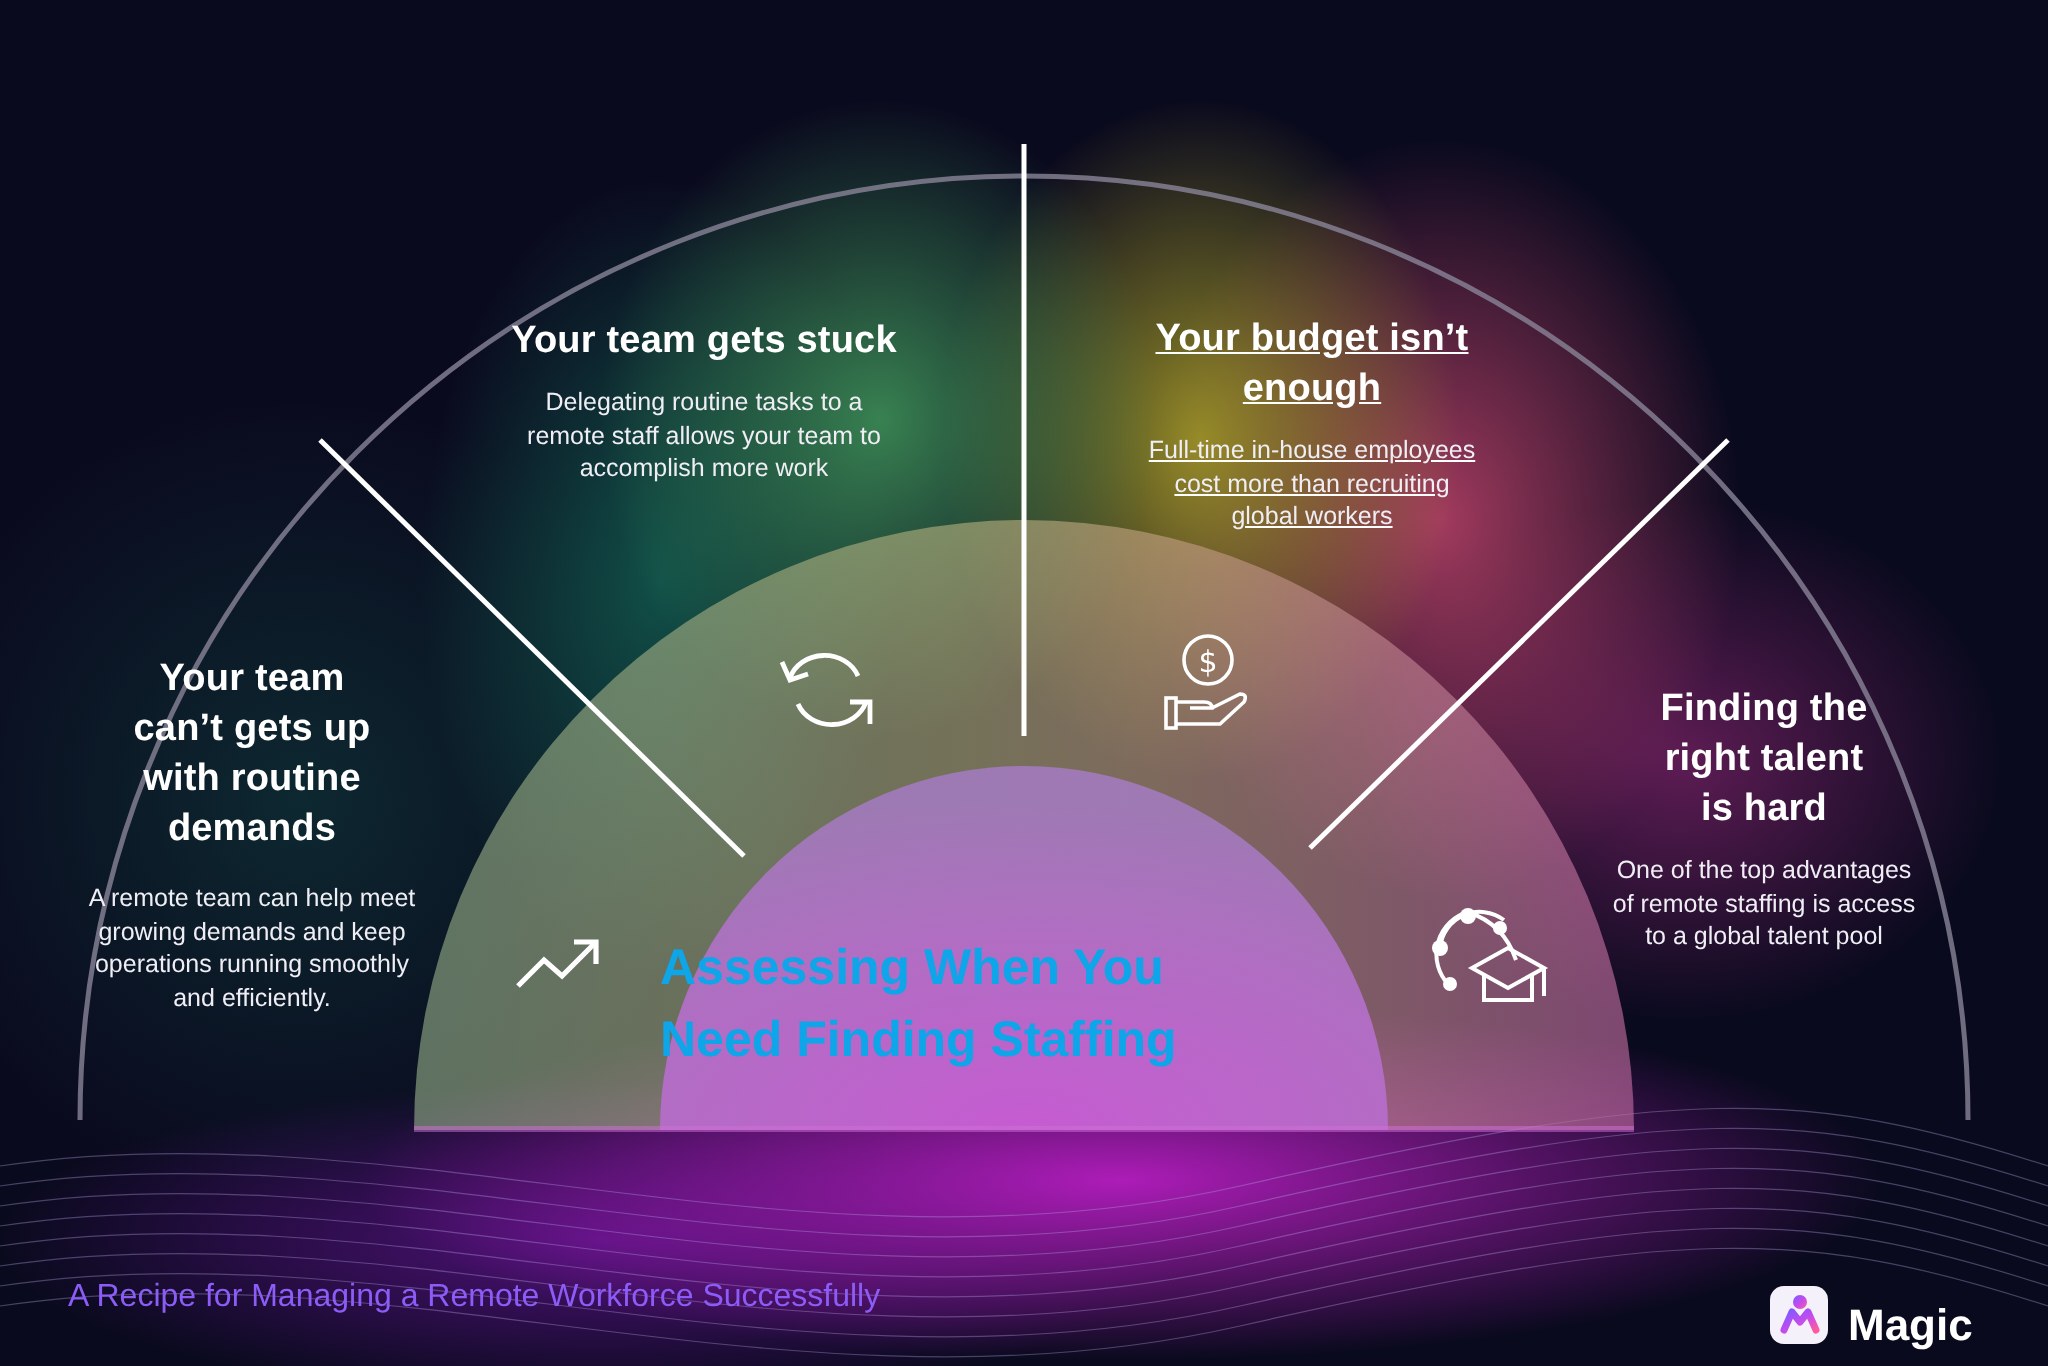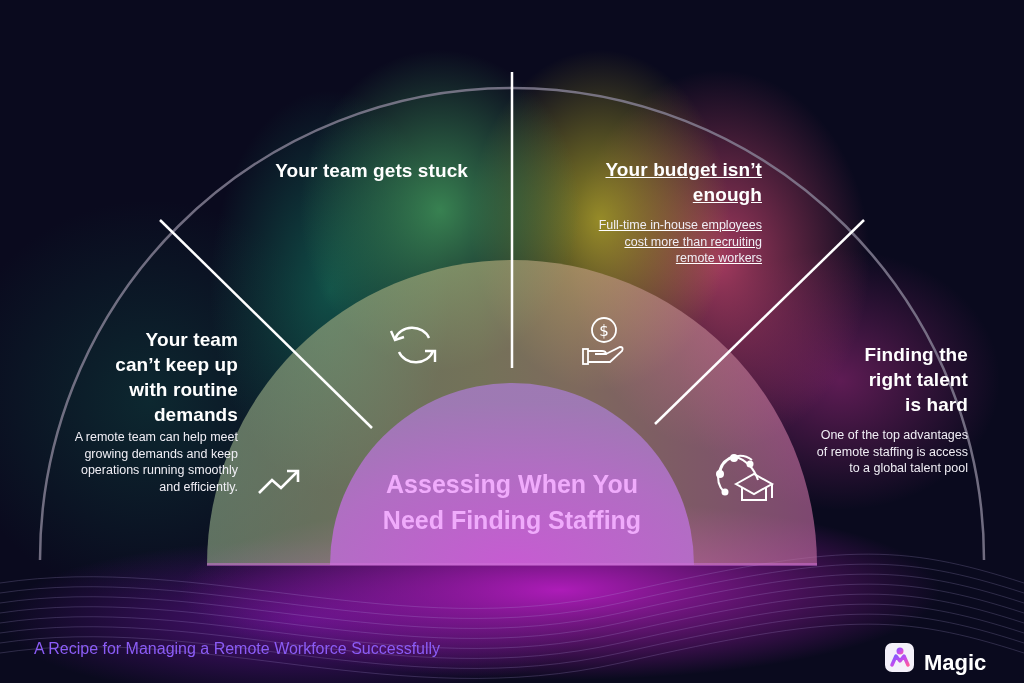--- a/index.html
+++ b/index.html
@@ -17,29 +17,29 @@
       radial-gradient(ellipse 130px 170px at 600px 220px, rgba(170,160,40,0.85), rgba(170,160,40,0) 100%),
       radial-gradient(ellipse 150px 190px at 720px 260px, rgba(200,70,110,0.8), rgba(200,70,110,0) 100%),
       radial-gradient(ellipse 160px 130px at 840px 380px, rgba(150,40,120,0.6), rgba(150,40,120,0) 100%),
       radial-gradient(ellipse 380px 90px at 560px 590px, rgba(190,30,200,0.9), rgba(190,30,200,0) 100%),
       radial-gradient(ellipse 300px 80px at 300px 620px, rgba(110,20,160,0.7), rgba(110,20,160,0) 100%),
       radial-gradient(ellipse 200px 200px at 150px 400px, rgba(15,60,60,0.6), rgba(15,60,60,0) 100%),
       #0a0a1e;
   }
   .waves { position:absolute; left:0; bottom:0; width:1024px; height:160px; opacity:0.35; }
   .diagram { position:absolute; left:0; top:0; width:1024px; height:683px; }
-  .text-block { position:absolute; text-align:right; }
+  .text-block { position:absolute; text-align:center; }
   .heading {
     font-weight:bold; font-size:19px; line-height:25px; color:#fff;
     letter-spacing:0.1px;
   }
   .desc { font-size:12.5px; line-height:16.5px; color:#f0eef5; margin-top:10px; }
   .center-title {
-    position:absolute; left:330px; top:466px; width:364px; text-align:center;
-    font-weight:bold; font-size:25px; line-height:36px; color:#f0abfc;
+    position:absolute; left:330px; top:466px; width:364px; 
+    font-weight:bold; font-size:25px; line-height:36px; color:#0ea5e9;
   }
   .footer-title {
     position:absolute; left:34px; top:640px; font-weight:normal; font-size:16px; color:#8b5cf6;
   }
   .brand { position:absolute; left:885px; top:638px; display:flex; align-items:center; gap:10px; }
   .brand-logo {
     width:29px; height:29px; border-radius:7px; background:#f4f1fa;
     display:flex; align-items:center; justify-content:center;
   }
   .brand-name { font-weight:bold; font-size:22px; color:#fff;margin-top:12px; }
@@ -87,47 +87,52 @@
   <line x1="512" y1="72" x2="512" y2="368" stroke="#ffffff" stroke-width="2.5"></line>
   <line x1="160" y1="220" x2="372" y2="428" stroke="#ffffff" stroke-width="2.5"></line>
   <line x1="864" y1="220" x2="655" y2="424" stroke="#ffffff" stroke-width="2.5"></line>
 
   <rect x="207" y="563" width="610" height="3" fill="#d070d8" opacity="0.5"></rect>
 </svg>
 
 <div class="text-block" style="left:14px; top:327px; width:224px;">
   <div class="heading">
     <div>Your team</div>
-    <div>can’t keep up</div>
+    <div>can’t gets up</div>
     <div>with routine</div>
     <div>demands</div>
   </div>
-  <div class="desc" style="margin-top:2px;">
+  <div class="desc" style="margin-top:14px;">
     <div>A remote team can help meet</div>
     <div>growing demands and keep</div>
     <div>operations running smoothly</div>
     <div>and efficiently.</div>
   </div>
 </div>
 
 <div class="text-block" style="left:236px; top:158px; width:232px;">
   <div class="heading">
     <div>Your team gets stuck</div>
   </div>
+  <div class="desc">
+    <div>Delegating routine tasks to a</div>
+    <div>remote staff allows your team to</div>
+    <div>accomplish more work</div>
+  </div>
 </div>
 
 <div class="text-block" style="left:550px; top:157px; width:212px;text-decoration:underline;">
   <div class="heading">
     <div>Your budget isn’t</div>
     <div>enough</div>
   </div>
   <div class="desc">
     <div>Full-time in-house employees</div>
     <div>cost more than recruiting</div>
-    <div>remote workers</div>
+    <div>global workers</div>
   </div>
 </div>
 
 <div class="text-block" style="left:796px; top:342px; width:172px;">
   <div class="heading">
     <div>Finding the</div>
     <div>right talent</div>
     <div>is hard</div>
   </div>
   <div class="desc">

